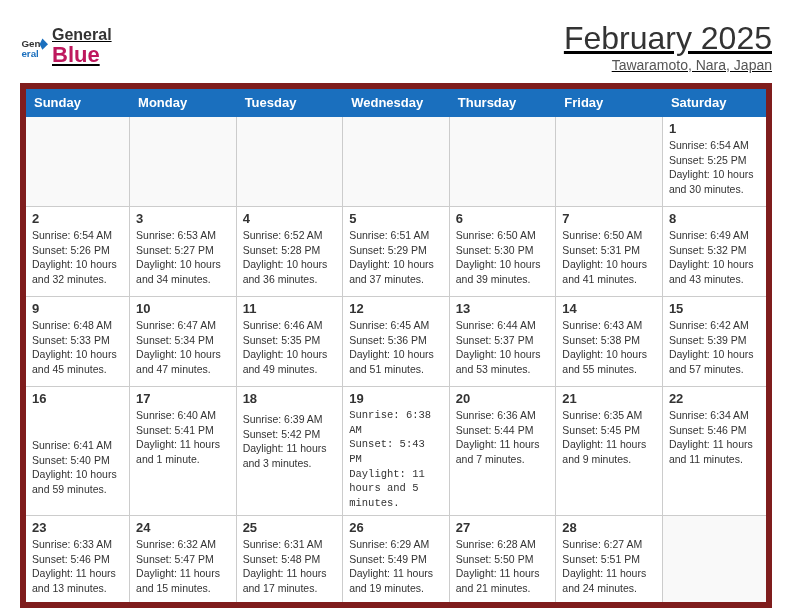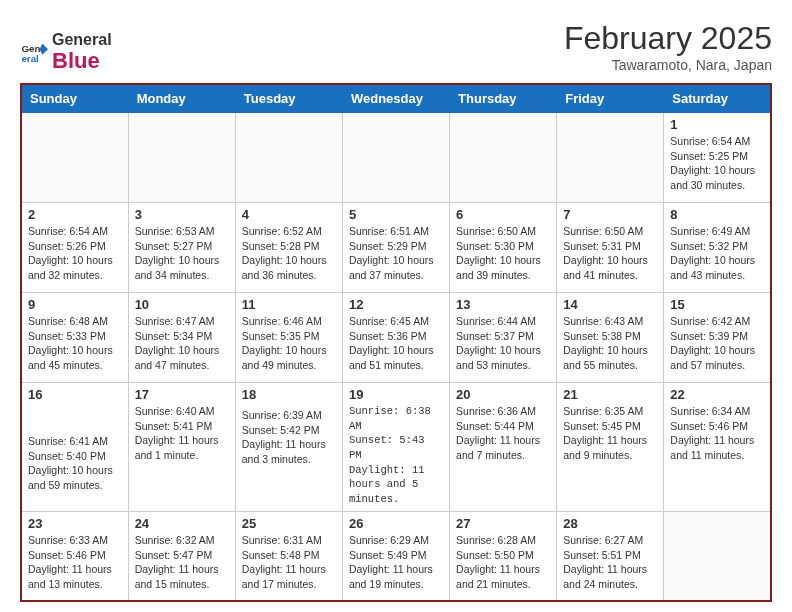--- a/index.html
+++ b/index.html
@@ -6,22 +6,23 @@
     body {
       font-family: Arial, sans-serif;
       background: #fff;
       width: 792px;
       min-height: 612px;
       padding: 20px;
     }
     .header-area {
       display: flex;
       justify-content: space-between;
-      align-items: flex-end;
+      align-items: center;
       margin-bottom: 10px;
+      text-decoration: underline;
     }
     .logo {
       display: flex;
       align-items: center;
       gap: 4px;
     }
     .logo-icon {
       width: 28px;
       height: 28px;
     }
@@ -34,21 +35,21 @@
       color: #333;
       margin-left: 16px;
     }
     .location-title {
       font-size: 14px;
       color: #555;
     }
     .calendar {
       width: 100%;
       border-collapse: collapse;
-      border: 2px solid #7f1d1d;
+      border: 6px solid #7f1d1d;
     }
     .calendar th {
       background-color: #1a6fbe;
       color: #fff;
       text-align: left;
       padding: 6px 8px;
       font-size: 13px;
       border: 1px solid #1a6fbe;
     }
     .calendar td {

